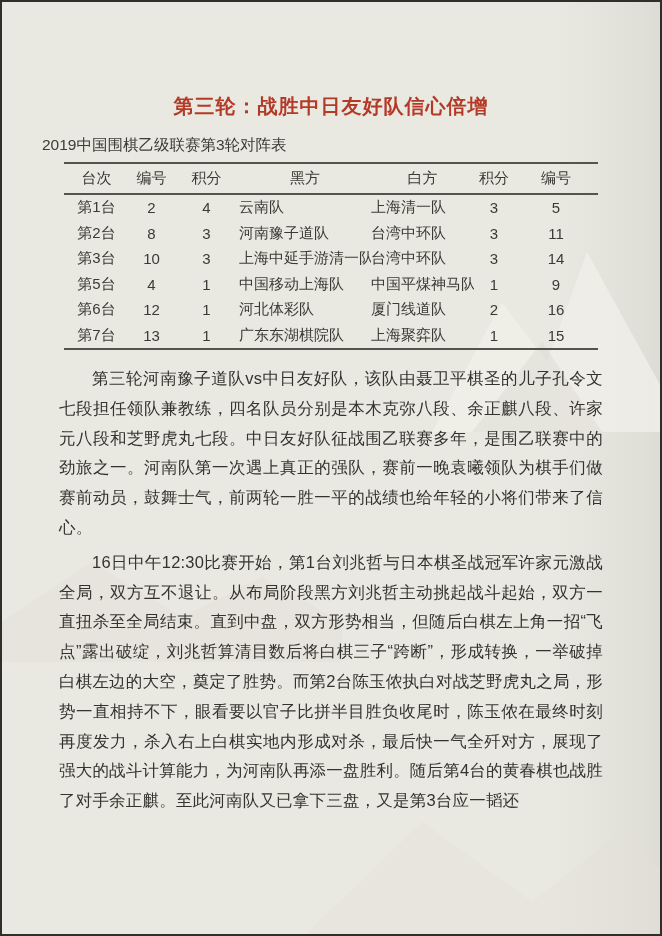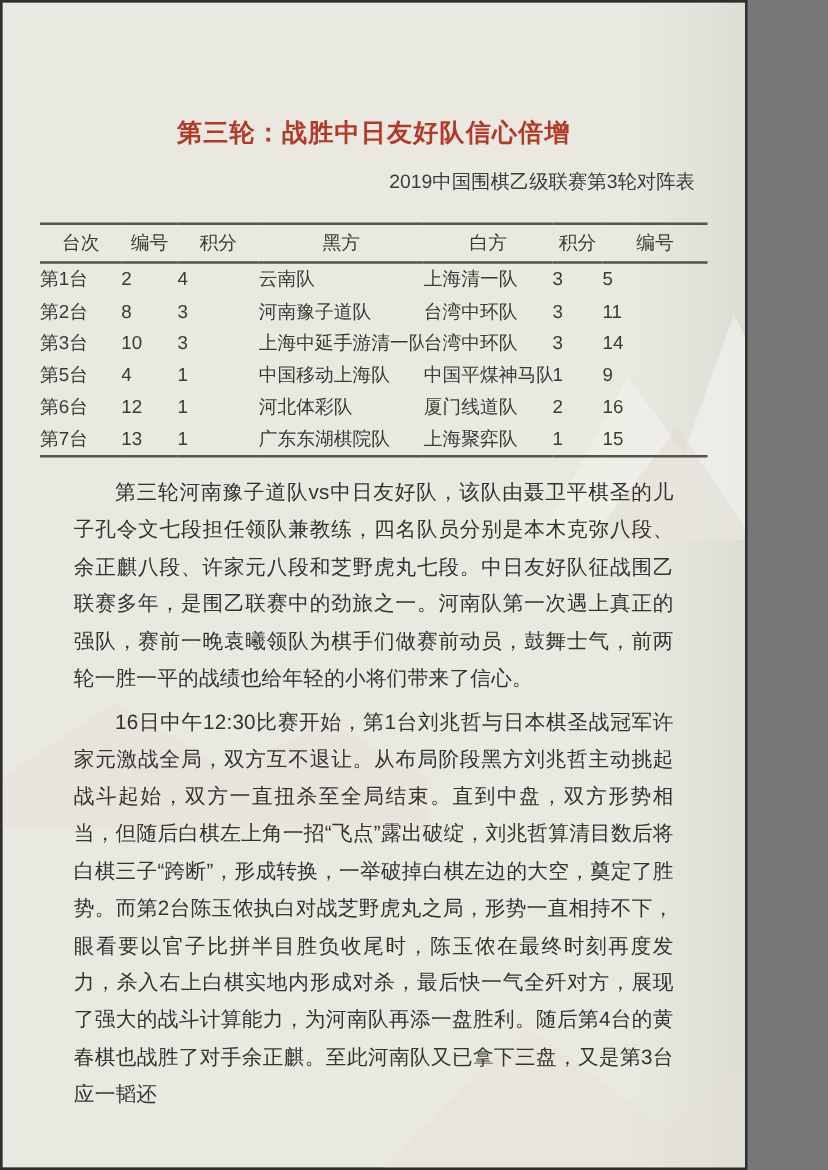--- a/index.html
+++ b/index.html
@@ -1,57 +1,57 @@
 <!DOCTYPE html>
 <html lang="zh"><head>
 <meta charset="utf-8">
 <style>
   html,body{margin:0;padding:0;background:#777;}
   .page{
     position:relative;
-    width:598px;height:936px;
+    width:662px;height:936px;
     box-sizing:border-box;
     border:2px solid #2f2e2a;
     background:linear-gradient(to right,#e9e8e1 0%,#e9e8e1 84%,#e0dfd8 97%,#dcdbd4 100%);
     font-family:"Liberation Sans","DejaVu Sans",sans-serif;
     overflow:hidden;
   }
   .watermark{position:absolute;top:0;left:0;width:662px;height:936px;pointer-events:none;}
   .content{position:relative;z-index:2;}
   .doc-title{
     margin:91px 40px 0;
     text-align:center;
     font-size:20px;
     font-weight:bold;
     letter-spacing:1px;
     color:#b43а28;
     color:#b43a28;
   }
   .doc-subtitle{
     margin:15px 40px 0;
-    text-align:right;
+    text-align:left;
     font-size:15.5px;
     color:#3c3b36;
   }
   .pair-table{
     width:534px;
-    margin:22px auto 0;
+    margin:6px auto 0;
     border-collapse:collapse;
     table-layout:fixed;
     border-top:2px solid #55534c;
     border-bottom:2px solid #55534c;
   }
   .pair-table thead tr{border-bottom:2px solid #55534c;}
   .pair-table th{
     font-weight:normal;font-size:15px;color:#3b3a34;
     height:29px;padding:0;text-align:center;
   }
   .pair-table td{
     font-size:15px;color:#3b3a34;
-    height:25.5px;padding:0;text-align:left;
+    height:25.5px;padding:0;text-align:center;
     white-space:nowrap;overflow:hidden;
   }
   .pair-table td.team{text-align:left;}
   .para{
     margin:14px 57px 0;
     font-size:16.5px;
     line-height:29.8px;
     text-align:justify;
     text-indent:2em;
     color:#34332e;

